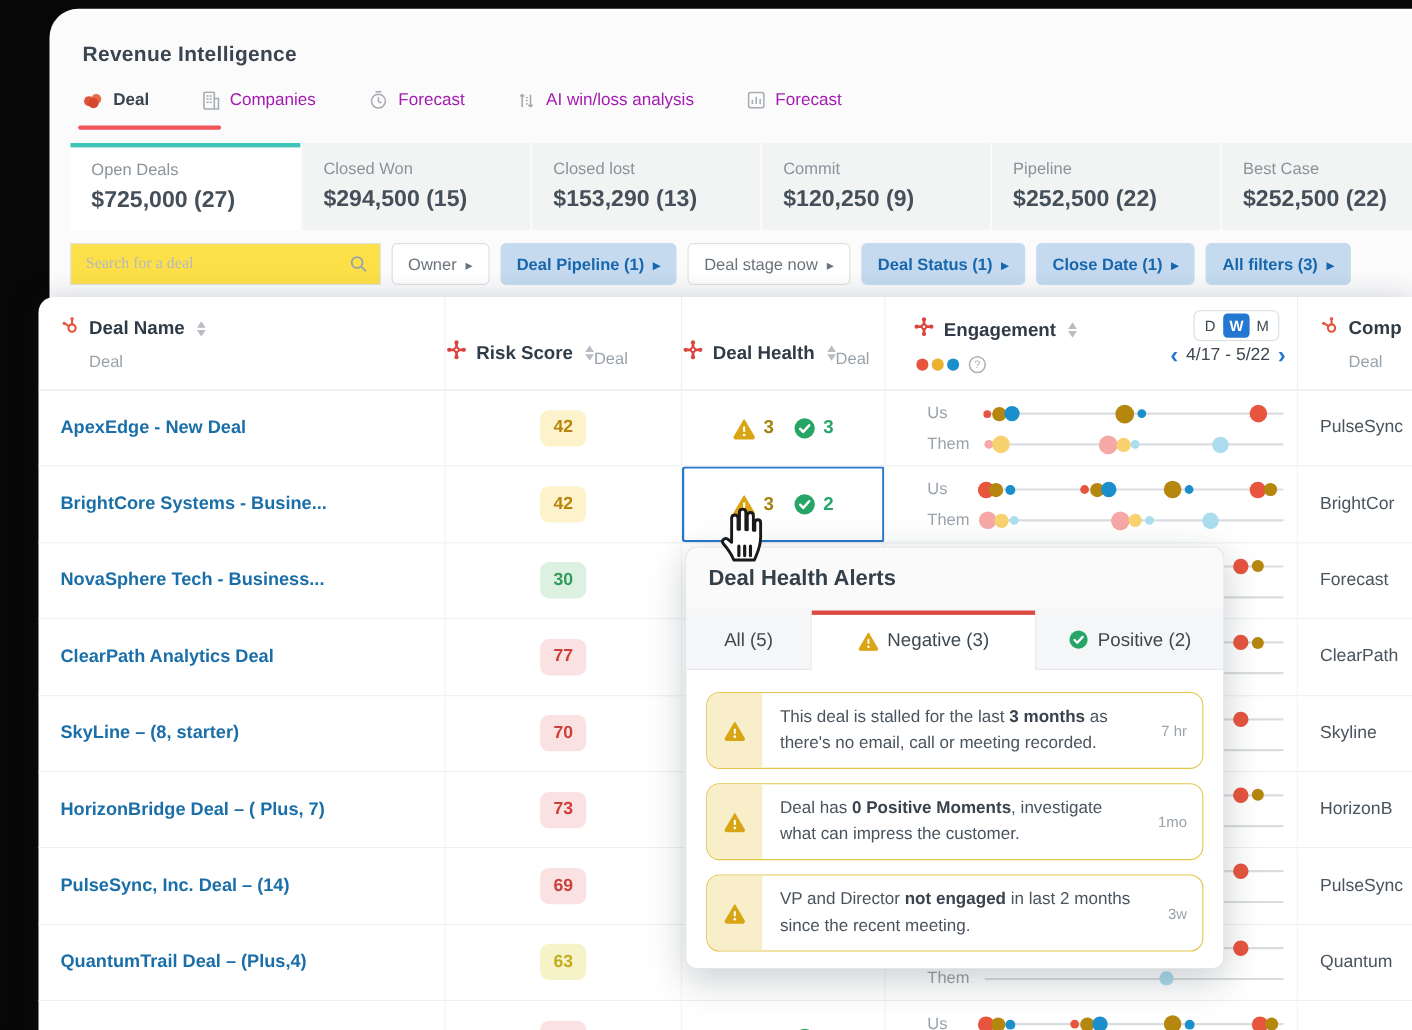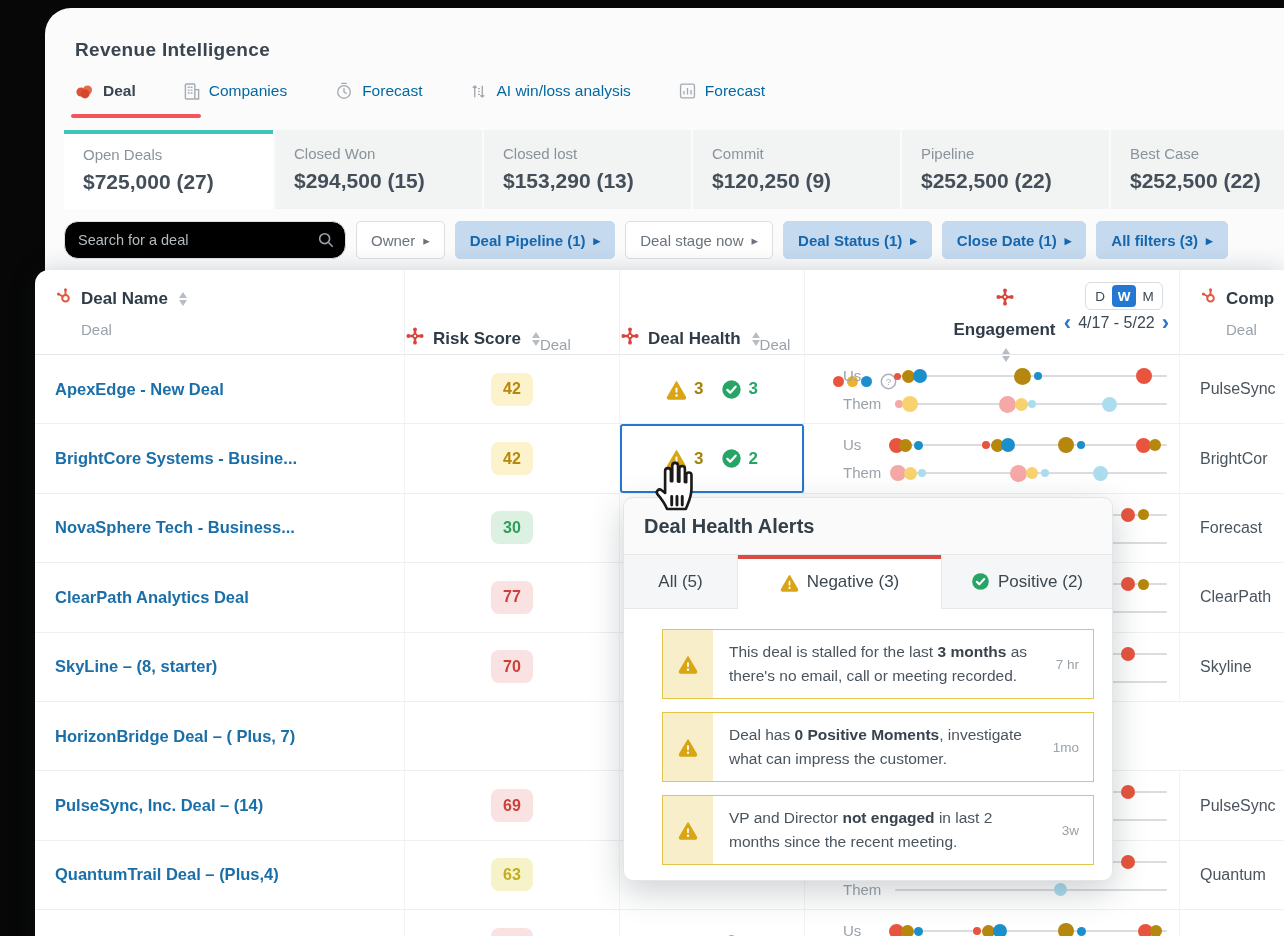--- a/index.html
+++ b/index.html
@@ -5,39 +5,39 @@
   * { margin:0; padding:0; box-sizing:border-box; }
   html,body { width:1284px; height:936px; overflow:hidden; background:#070707;
     font-family:"Liberation Sans", sans-serif; }
   .window { position:absolute; left:45px; top:8px; right:0; bottom:0;
     background:#fbfbfc; border-radius:26px 0 0 0; }
   .page-title { position:absolute; left:30px; top:31px; font-size:19px; font-weight:700;
     color:#3a4550; letter-spacing:.3px; }
   
   .nav { position:absolute; left:30px; top:74px; display:flex; gap:48px; align-items:center; }
   .nav-tab { position:relative; display:flex; align-items:center; gap:9px; font-size:15.5px;
-    color:#0369a1; cursor:pointer; padding-bottom:2px; }
+    color:#a21caf; cursor:pointer; padding-bottom:2px; }
   .nav-tab.active { color:#3a4550; font-weight:700; }
   .nav-tab.active::after { content:""; position:absolute; left:-4px; top:32px; width:130px;
     height:4px; background:#f2545b; border-radius:2px; }
   .nicon { display:flex; align-items:center; }
   
   .cards { position:absolute; left:19px; top:122px; right:0; height:79px; display:flex; gap:2px; }
   .card { width:207px; background:#f2f3f3; padding:15px 0 0 19px; cursor:pointer; }
   .card:first-child { width:209px; }
   .card:last-child { flex:1; }
   .card.active { background:#fff; border-top:4px solid #3fc5b7; padding-top:12px; }
   .clabel { font-size:15px; color:#8a939b; }
   .cvalue { margin-top:7px; font-size:21px; font-weight:700; color:#454f59; }
   
   .filterbar { position:absolute; left:19px; top:212px; height:40px; display:flex; gap:10px; align-items:center; }
   .searchbox { position:relative; width:282px; height:38px; }
-  .searchbox input { width:100%; height:100%; border:1px solid #dcdfe2; border-radius:14px;
-    background:#000000; padding:0 38px 0 13px; font-size:14.5px; color:#5a636c;
-    font-family:Liberation Sans, sans-serif; }
+  .searchbox input { width:100%; height:100%; border:1px solid #dcdfe2; border-radius:0;
+    background:#fde047; padding:0 38px 0 13px; font-size:14.5px; color:#5a636c;
+    font-family:Liberation Serif, serif; }
   .searchbox input::placeholder { color:#b3bac0; }
   .searchbox .sicon { position:absolute; right:11px; top:10px; }
   .fbtn { height:38px; display:flex; align-items:center; gap:8px; padding:0 14px;
     border:1px solid #dcdfe2; border-radius:5px; background:#fff; font-size:15px;
     color:#6a737c; cursor:pointer; white-space:nowrap; }
   .fbtn .farrow { font-size:13px; color:#6a737c; }
   .fbtn.active { background:#c5daef; border-color:#c5daef; color:#1566ad; font-weight:700; }
   .fbtn.active .farrow { color:#1566ad; }
   
   .table { position:absolute; left:-10px; top:262px; right:0; height:720px; background:#fff;
@@ -48,21 +48,21 @@
   .th:last-child { border-right:none; }
   .th-main { display:flex; align-items:center; gap:8px; font-size:17px; font-weight:700; color:#2f3b46; }
   .th-sub { margin-top:11px; font-size:15px; color:#9aa2aa; }
   .th.left { padding-left:20px; }
   .th.left .th-sub { margin-left:26px; }
   .th.center { display:flex; flex-direction:row; align-items:center; }
   .sort { display:inline-flex; flex-direction:column; gap:2px; margin-left:3px; }
   .sort i { width:0; height:0; border-left:4.5px solid transparent; border-right:4.5px solid transparent; }
   .sort .up { border-bottom:6px solid #b7bdc3; }
   .sort .down { border-top:6px solid #b7bdc3; }
-  .eng-main { padding-left:25px;flex-direction:column; }
+  .eng-main { padding-left:25px; }
   .legend { display:flex; align-items:center; gap:3px; margin:11px 0 0 28px; }
   .legend .ldot { width:11px; height:11px; border-radius:50%; }
   .legend .q { margin-left:5px; display:flex; }
   .dwm { position:absolute; top:12px; right:16px; display:flex; border:1px solid #d9dde0;
     border-radius:6px; background:#fff; padding:2px; }
   .dwm span { width:24px; height:22px; display:flex; align-items:center; justify-content:center;
     font-size:13.5px; color:#3d4852; cursor:pointer; }
   .dwm .sel { background:#2478d2; color:#fff; border-radius:4px; font-weight:700; }
   .datenav { position:absolute; top:44px; right:10px; display:flex; align-items:center; gap:7px;
     font-size:16px; color:#3d4852; }
@@ -100,22 +100,22 @@
   .ptabs { display:flex; height:54px; }
   .ptab { display:flex; align-items:center; justify-content:center; gap:8px; font-size:17px;
     color:#3c4750; cursor:pointer; background:#f5f6f7; border-bottom:1px solid #e6e8ea; }
   .ptab:nth-child(1) { width:114px; border-right:1px solid #e6e8ea; }
   .ptab:nth-child(2) { width:203px; }
   .ptab:nth-child(3) { flex:1; border-left:1px solid #e6e8ea; }
   .ptab.active { background:#fff; border-bottom:none; position:relative; }
   .ptab.active::before { content:""; position:absolute; left:0; right:0; top:0; height:4px; background:#d94c3f; }
   .picon { display:flex; }
   .pbody { padding:20px 18px 0 18px; }
-  .alert { display:flex; border:1.5px solid #e4c54c; border-radius:0; margin-bottom:13px;
-    min-height:70px; overflow:hidden; background:#fff;margin-left:20px; }
+  .alert { display:flex; border:1.5px solid #e4c54c; border-radius:12px; margin-bottom:13px;
+    min-height:70px; overflow:hidden; background:#fff; }
   .aicon { width:50px; background:#f8eeca; display:flex; align-items:center; justify-content:center; }
   .atext { flex:1; padding:10px 12px 10px 16px; font-size:15.5px; color:#4a545e; line-height:1.55;
     display:flex; align-items:center; flex-wrap:wrap; }
   .atext b { color:#39434d; }
   .atime { width:52px; display:flex; align-items:center; padding-right:14px; justify-content:flex-end;
     color:#9aa2aa; font-size:13.5px; }
   .cursor { position:absolute; left:648px; top:455px; z-index:60; pointer-events:none; }
 </style>
 </head>
 <body>
@@ -496,20 +496,23 @@
             <span class="dot" style="left:316.1px;top:14.0px;width:14px;height:14px;background:#e8553f"></span>
           </div>
           <div class="cell c-company">
             <span>Skyline</span>
           </div>
         </div>
         <div class="row grid">
           <div class="cell c-name">
             <span class="deal-link">HorizonBridge Deal – ( Plus, 7)</span>
           </div>
+          <div class="cell c-score">
+            <span class="badge red">73</span>
+          </div>
           <div class="cell c-health"></div>
           <div class="cell c-eng">
             <span class="elabel" style="top:12px">Us</span>
             <span class="elabel" style="top:40px">Them</span>
             <span class="eline" style="top:20px"></span>
             <span class="eline" style="top:48px"></span>
             <span class="dot" style="left:316.1px;top:14.0px;width:14px;height:14px;background:#e8553f"></span>
             <span class="dot" style="left:332.6px;top:15.5px;width:11px;height:11px;background:#b5870f"></span>
           </div>
           <div class="cell c-company">

